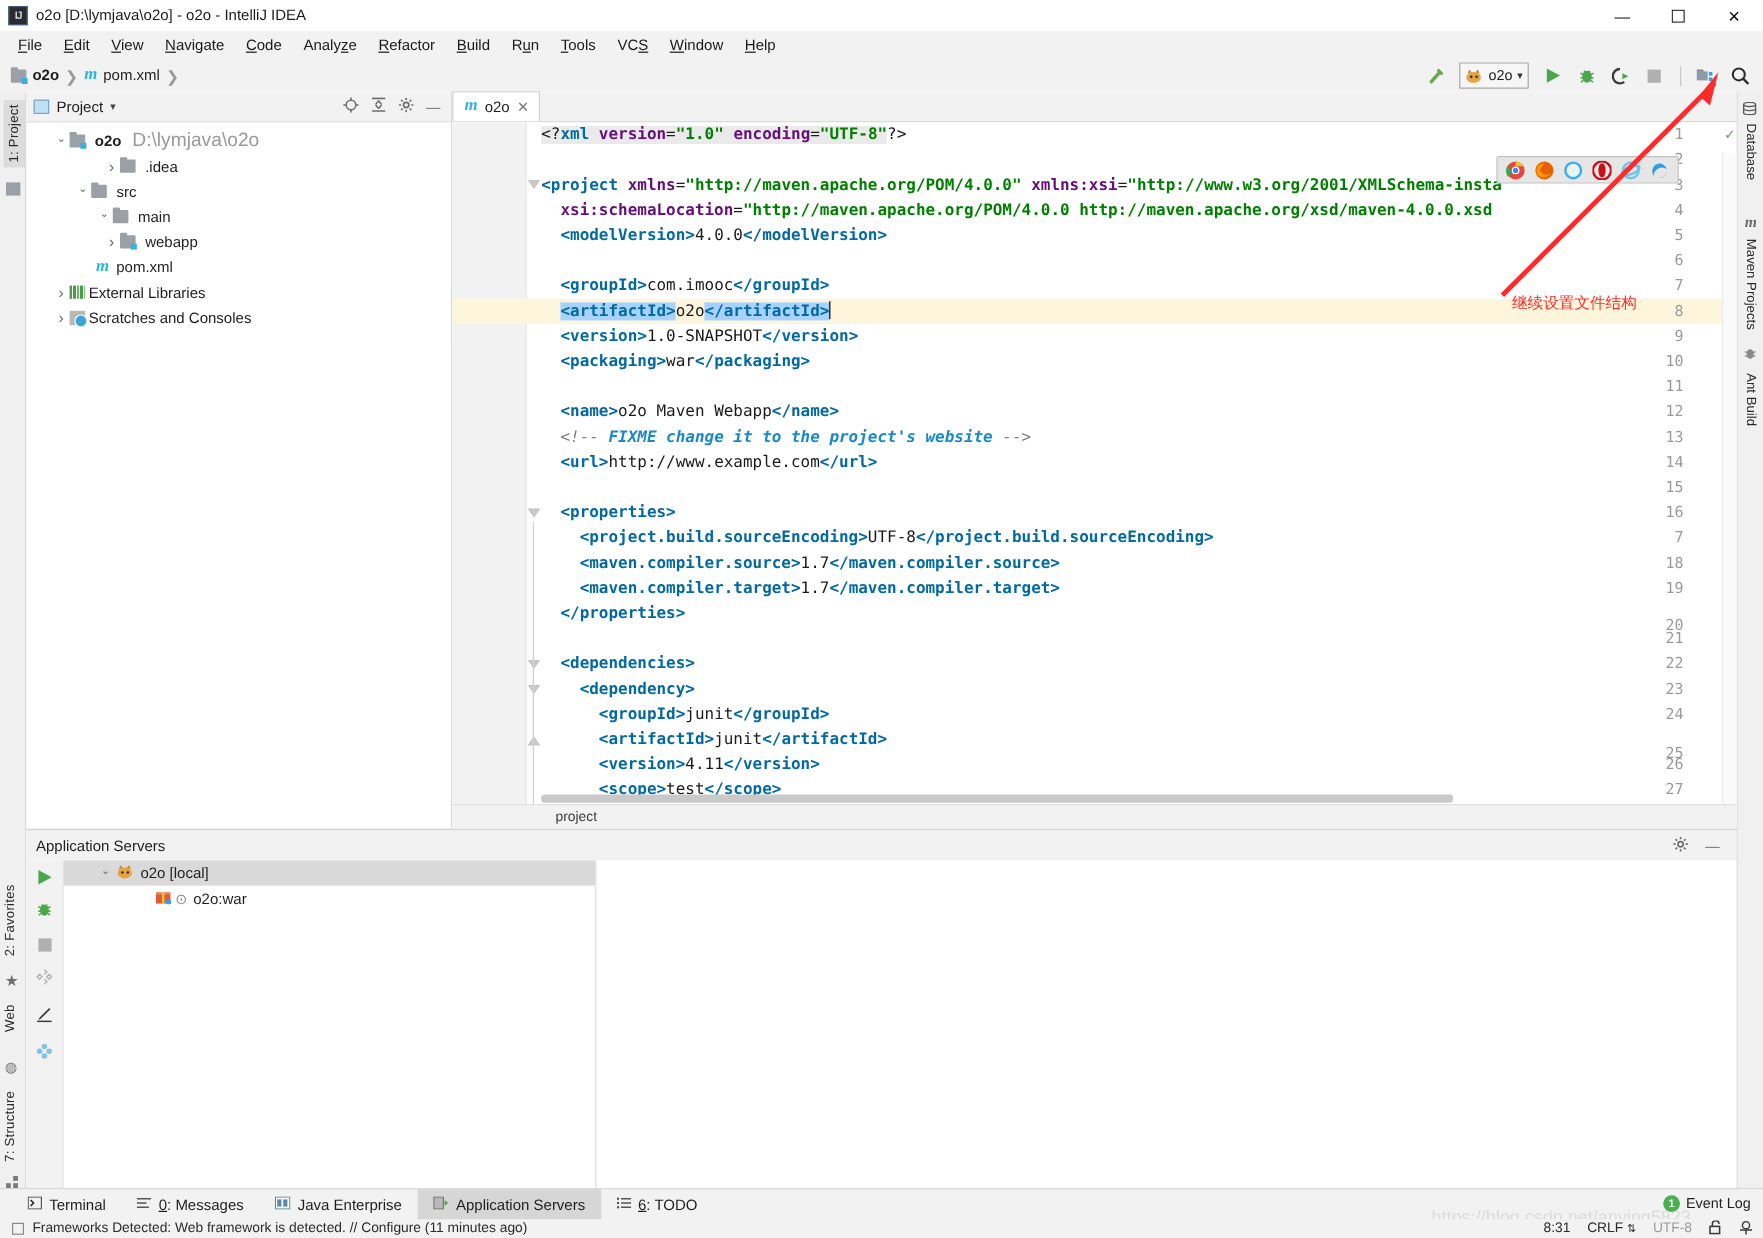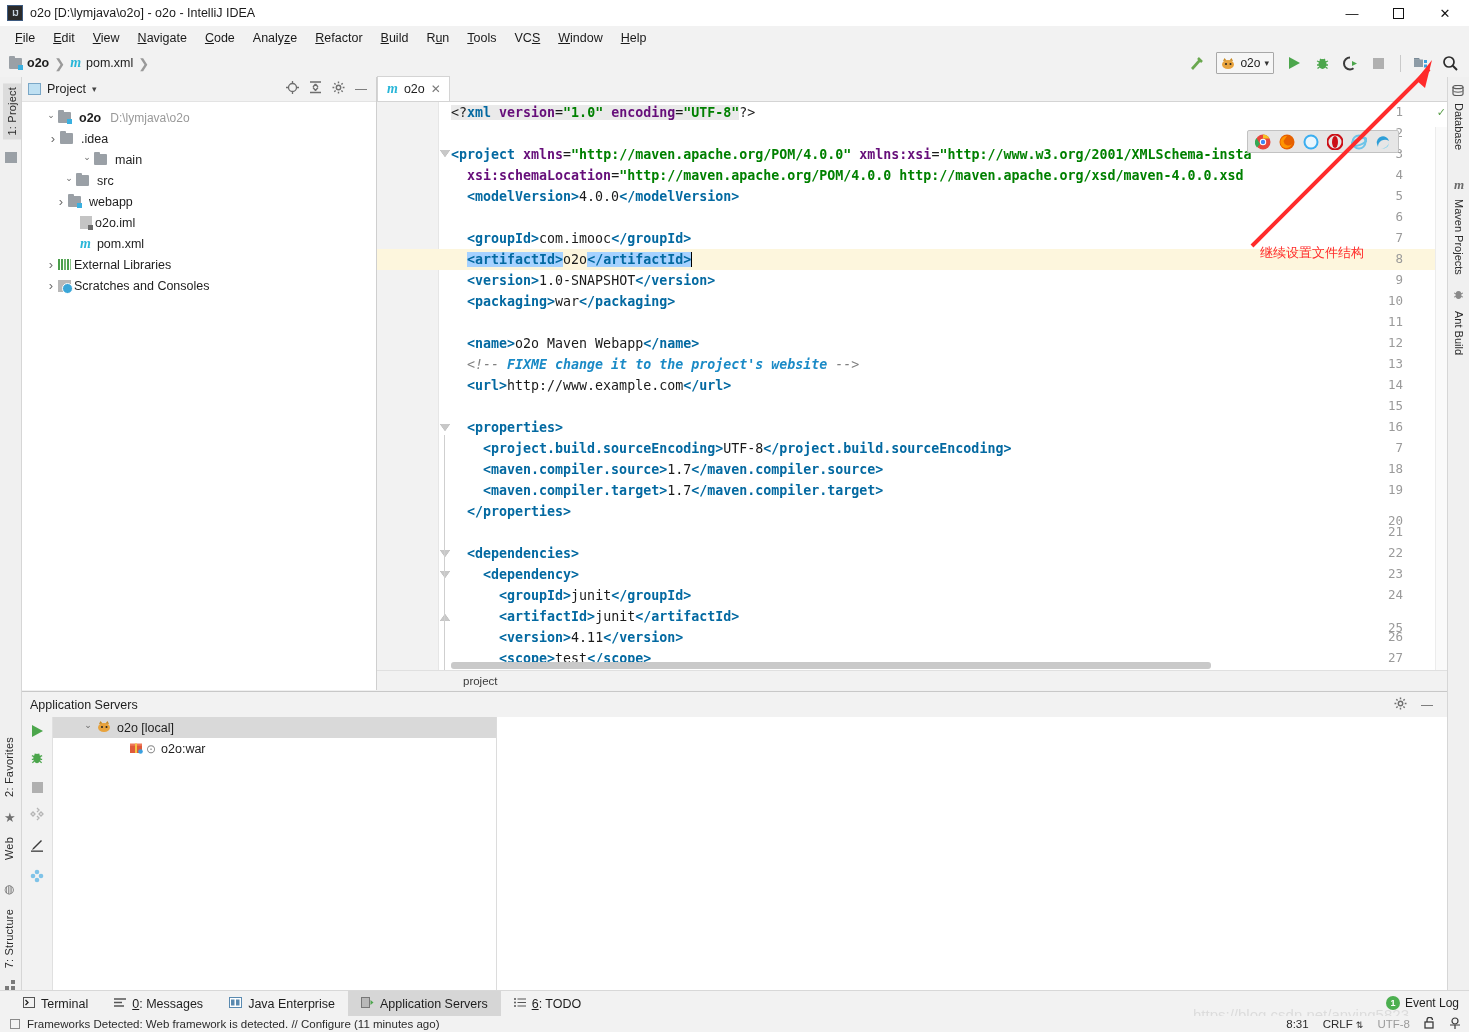--- a/index.html
+++ b/index.html
@@ -108,21 +108,21 @@
   .pp-title { font-size: 12.5px; margin-left: 6px; }
   .pp-sq { width: 13px; height: 12px; border: 1.5px solid #7aa7c7; background: #bfe0f2; }
   .pp-head .sp { margin-left: auto; display: flex; align-items: center; gap: 10px; padding-right: 3px;}
   .ico-gray { color: #6e6e6e; font-size: 12px; line-height: 1; }
   .tree { padding-top: 5px; font-size: 12.5px; }
   .trow { display: flex; align-items: center; height: 21px; white-space: nowrap; }
   .arw { width: 14px; text-align: center; color: #6a6a6a; font-size: 9px; }
   .arw.down::before { content: "⌄"; position: relative; top: -3px; }
   .arw.right::before { content: "›"; font-size: 13px; }
   .tname { margin-left: 3px; }
-  .tpath { color: #999; margin-left: 9px; font-size: 12px; }
+  .tpath { color: #999; margin-left: 9px; font-size: 16px; }
   .bold { font-weight: bold; }
   .lib-ico { width: 13px; height: 11px; background: linear-gradient(90deg,#4a9e4a 0 2px,#fff 2px 3px,#4a9e4a 3px 5px,#fff 5px 6px,#6cb36c 6px 8px,#fff 8px 9px,#4a9e4a 9px 11px,#fff 11px 12px,#8cc68c 12px 13px); }
   .scr-ico { width: 13px; height: 12px; background: #b8b8b8; position: relative; }
   .scr-ico::after { content:""; position:absolute; right:-2px; bottom:-2px; width:9px;height:9px;border-radius:50%;background:#3aa6d8;border:1px solid #fff; }
   .iml-ico { width: 12px; height: 13px; background: #c4c4c4; position: relative; }
   .iml-ico::after { content:""; position:absolute; right:-1px;bottom:-1px;width:5px;height:5px;background:#6b6b6b; }
 
   
   .editorwrap { position: absolute; left: 377px; top: 77px; width: 1070px; height: 613px; background: #fff; }
   .tabbar { height: 25px; background: #f2f2f2; display: flex; align-items: flex-end; border-bottom: 1px solid #d4d4d4; }
@@ -387,43 +387,39 @@
       </span>
     </div>
 
     <div class="tree">
       <div class="trow" style="padding-left:22px">
         <span class="arw down"></span>
         <span class="folder-ico mod"></span>
         <span class="tname bold">o2o</span>
         <span class="tpath">D:\lymjava\o2o</span>
       </div>
-      <div class="trow" style="padding-left:24px">
+      <div class="trow" style="padding-left:64px">
         <span class="arw right"></span>
         <span class="folder-ico"></span>
         <span class="tname">.idea</span>
+      </div>
+      <div class="trow" style="padding-left:40px">
+        <span class="arw down"></span>
+        <span class="folder-ico"></span>
+        <span class="tname">src</span>
       </div>
       <div class="trow" style="padding-left:58px">
         <span class="arw down"></span>
         <span class="folder-ico"></span>
         <span class="tname">main</span>
       </div>
-      <div class="trow" style="padding-left:40px">
-        <span class="arw down"></span>
-        <span class="folder-ico"></span>
-        <span class="tname">src</span>
-      </div>
-      <div class="trow" style="padding-left:32px">
+      <div class="trow" style="padding-left:64px">
         <span class="arw right"></span>
         <span class="folder-ico mod"></span>
         <span class="tname">webapp</span>
-      </div>
-      <div class="trow" style="padding-left:58px">
-        <span class="iml-ico"></span>
-        <span class="tname">o2o.iml</span>
       </div>
       <div class="trow" style="padding-left:58px">
         <span class="m-ico" style="margin-right:3px;">m</span>
         <span class="tname">pom.xml</span>
       </div>
       <div class="trow" style="padding-left:22px">
         <span class="arw right"></span>
         <span class="lib-ico"></span>
         <span class="tname">External Libraries</span>
       </div>

